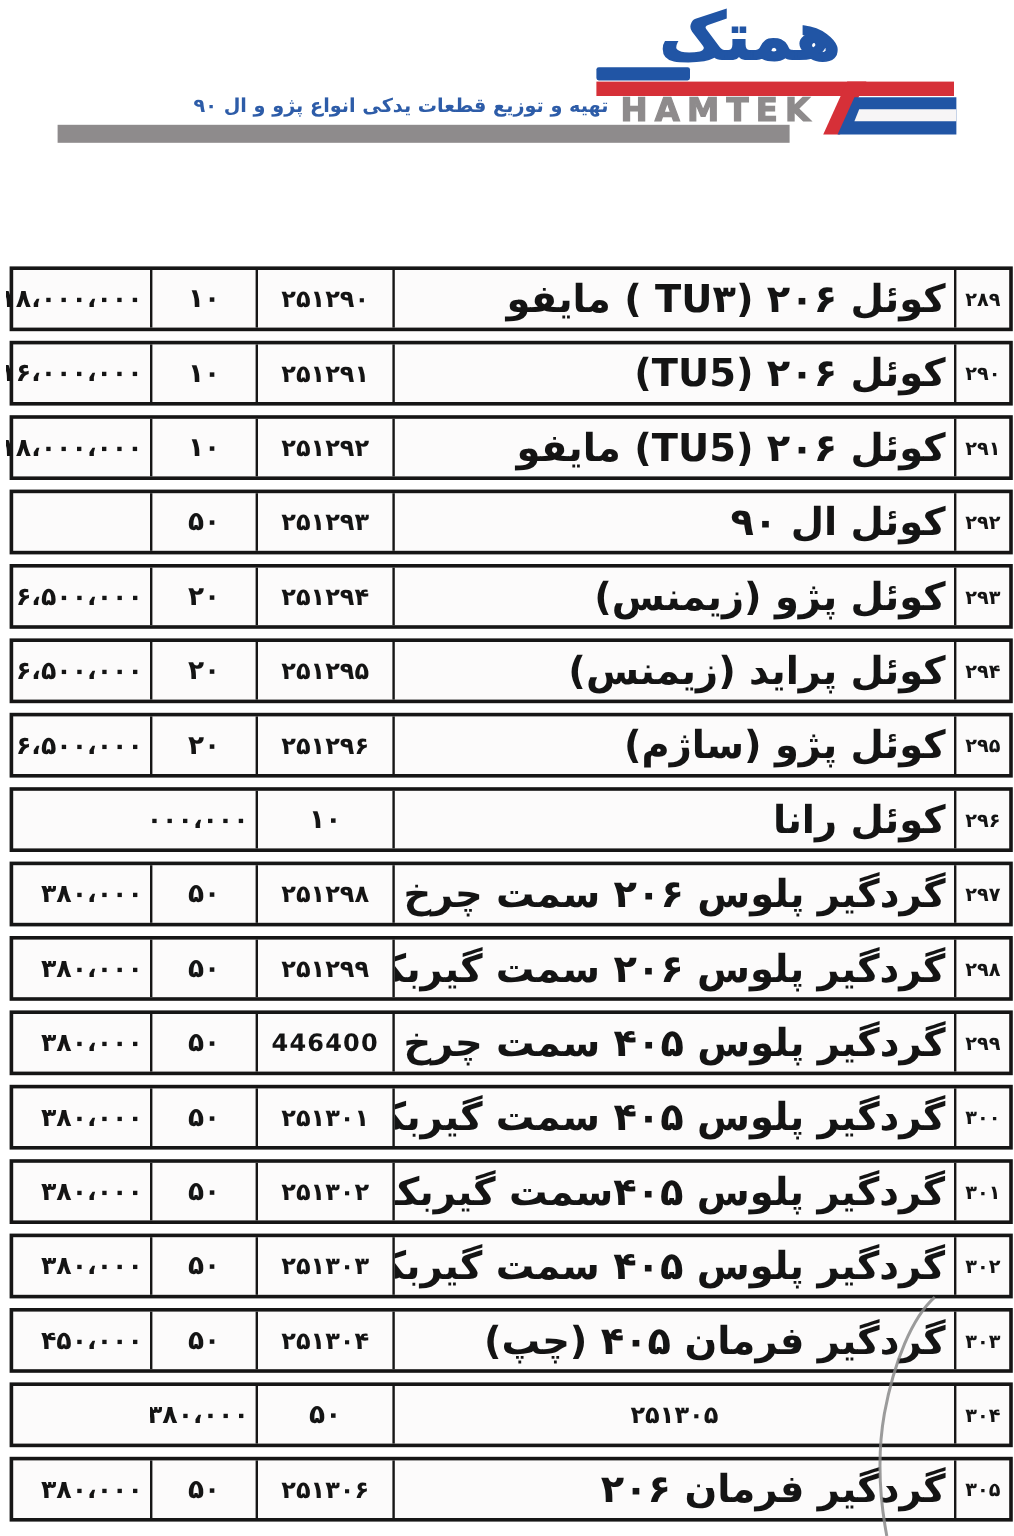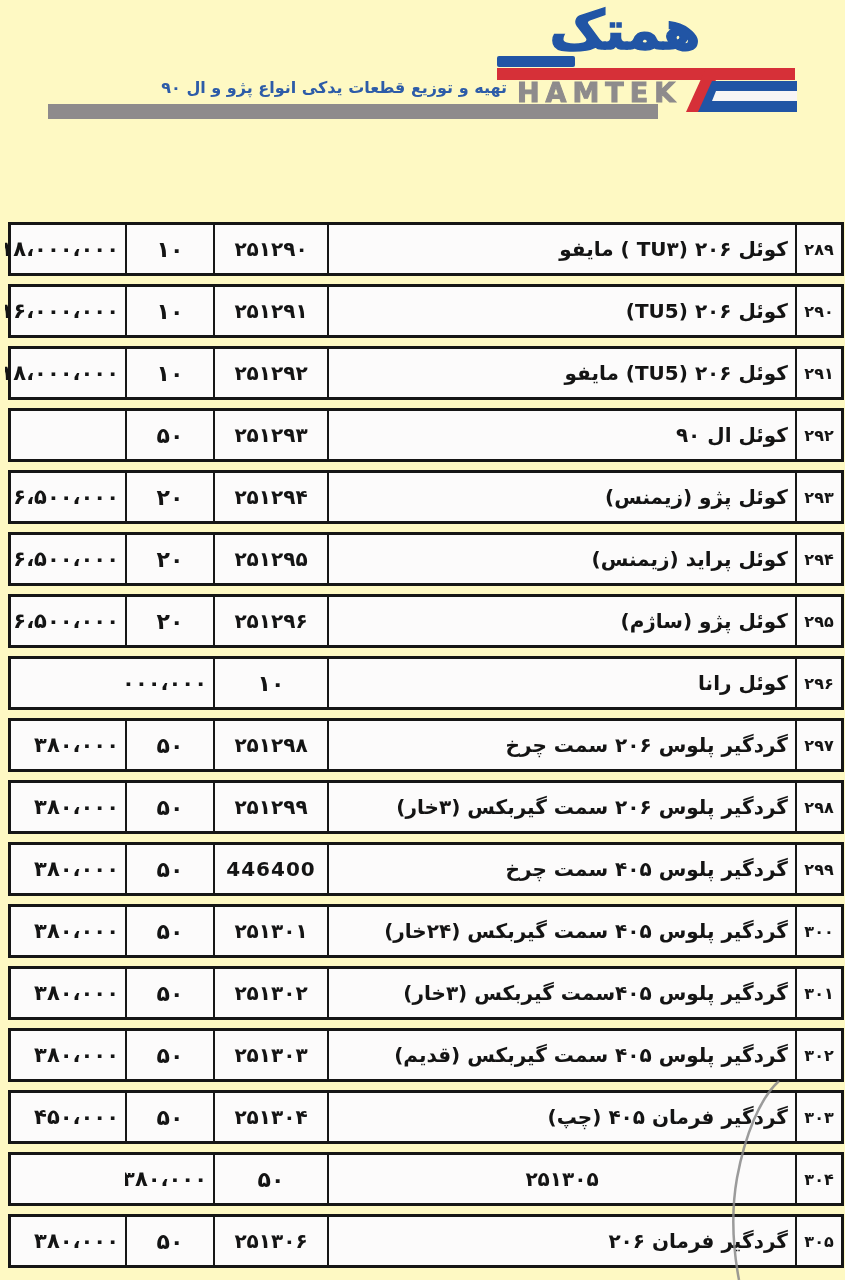--- a/index.html
+++ b/index.html
@@ -4,21 +4,21 @@
 <style>
   html,body{margin:0;padding:0;}
   body{
     font-family:"DejaVu Sans",sans-serif;
     background:#e9e7e8;
   }
   #page{
     position:relative;
     width:845px;height:1280px;
     margin:0 auto;
-    background:#fef9c3;
+    background:#ffffff;
     overflow:hidden;
     direction:rtl;
   }
   
   .brand-fa{
     position:absolute;left:545px;top:0px;width:160px;
     font-size:54px;font-weight:bold;color:var(--blue,#2155a5);
     text-align:center;line-height:62px;
     -webkit-text-stroke:1.5px var(--blue,#2155a5);
     letter-spacing:2px;
@@ -71,21 +71,21 @@
     overflow:hidden;white-space:nowrap;
   }
   .cell.no{
     justify-content:center;
     font-size:16px;
     border-left:2.5px solid #161616;
   }
   .cell.name{
     justify-content:flex-start;
     padding-right:7px;padding-left:4px;
-    font-size:20px;
+    font-size:32px;
     border-left:2.5px solid #161616;
   }
   .cell.code{
     justify-content:center;
     font-size:20px;
     border-left:2.5px solid #161616;
     letter-spacing:1px;
   }
   .cell.qty{
     justify-content:center;

